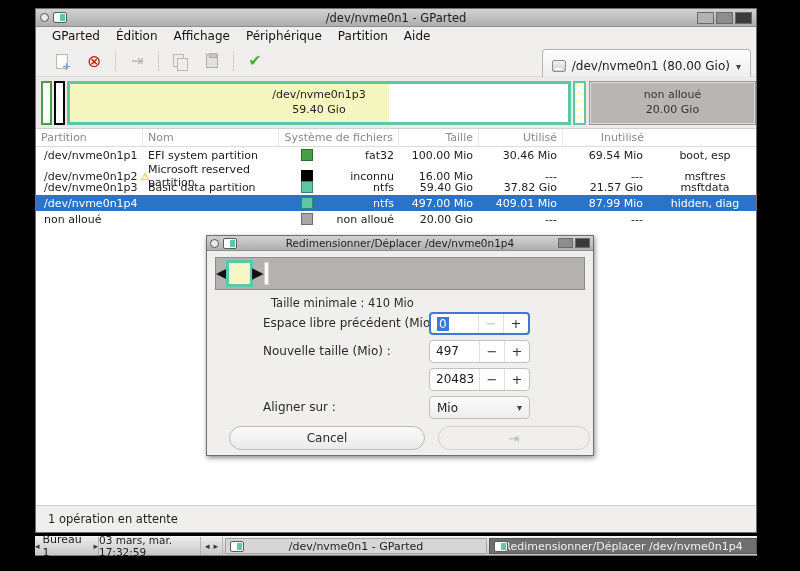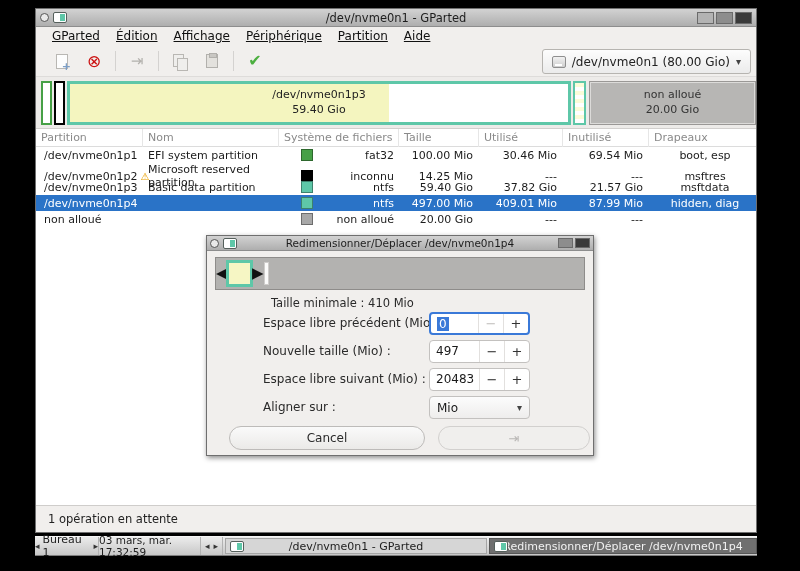--- a/index.html
+++ b/index.html
@@ -12,38 +12,38 @@
   .titlebar { position:relative; height:18px; background:linear-gradient(#d2d2d2,#aeaeae);
               border-bottom:1px solid #8d8d8d; display:flex; align-items:center; padding:0 4px; }
   .tb-title { position:absolute; left:0; right:0; text-align:center; font-size:11.5px; color:#1d1d1d; }
   .tb-circle { width:9px; height:9px; border:1.5px solid #555; border-radius:50%; margin-right:4px; background:#e9e9e9; }
   .gp-ico { position:relative; width:14px; height:11px; background:#fff; border:1px solid #55605c; border-radius:2px; }
   .gp-ico i { position:absolute; right:1px; top:1px; bottom:1px; width:5px; background:#5ec7a8; }
   .tb-btns { margin-left:auto; display:flex; gap:2px; position:relative; z-index:2; }
   .wbtn { width:17px; height:12px; border:1px solid #6a6a6a; }
   .wbtn-min { background:#b3b3b3; } .wbtn-max { background:#8d8d8d; } .wbtn-close { background:#3a3a3a; }
 
-  .menubar { height:19px; display:flex; align-items:center; padding-left:8px; font-size:12px; color:#111;text-decoration:underline; }
+  .menubar { height:19px; display:flex; align-items:center; padding-left:8px; font-size:12px; color:#111; }
   .menu-item { padding:0 8px; line-height:19px; cursor:default; }
 
   .toolbar { position:relative; height:31px; display:flex; align-items:center; padding-left:10px; border-bottom:1px solid #dedcda; }
   .tbtn { width:32px; height:26px; display:flex; align-items:center; justify-content:center; }
   .tsep { width:1px; height:20px; background:#d4d2d0; margin:0 5px; }
   .ico-doc { position:relative; width:12px; height:15px; background:#fdfdfd; border:1px solid #b9b7b3; }
   .ico-doc .plus { position:absolute; right:-4px; bottom:-5px; font-size:11px; color:#7d9fc7; font-weight:bold; }
   .g-delete { font-size:17px; color:#cc1111; line-height:1; }
   .g-resize { font-size:15px; color:#b4b2ae; line-height:1; }
   .g-apply { font-size:16px; color:#4caf3f; font-weight:bold; line-height:1; }
   .ico-copy { position:relative; width:14px; height:15px; }
   .ico-copy:before, .ico-copy:after { content:""; position:absolute; width:9px; height:11px; background:#efeeec; border:1px solid #b9b7b3; }
   .ico-copy:before { left:0; top:0; } .ico-copy:after { left:4px; top:4px; }
   .ico-paste { position:relative; width:12px; height:14px; background:#e3e1dd; border:1px solid #b2b0ac; }
   .ico-paste:before { content:""; position:absolute; left:2px; top:-2px; width:6px; height:3px; background:#c9c7c3; border:1px solid #b2b0ac; }
   .device-combo { position:absolute; right:5px; top:3px; height:25px; display:flex; align-items:center; gap:6px;
-                  padding:7px 9px; font-size:12px; color:#222; background:linear-gradient(#fdfdfd,#ebebeb);
+                  padding:16px 9px; font-size:12px; color:#222; background:linear-gradient(#fdfdfd,#ebebeb);
                   border:1px solid #b6b4b0; border-radius:3px; }
   .ico-drive { position:relative; width:14px; height:12px; background:linear-gradient(#f2f2f2,#cfcfcf); border:1px solid #8f8f8f; border-radius:2px; }
   .ico-drive:before { content:""; position:absolute; left:2px; bottom:1px; width:7px; height:2px; background:#fff; }
   .combo-arrow { font-size:10px; color:#444; }
 
   
   .diskbar { position:relative; height:52px; background:#edebe9; border-bottom:1px solid #d2d0ce; }
   .blk { position:absolute; top:4px; height:44px; }
   .blk-p1 { left:5px;  width:11px; background:#fff; border:2px solid #46a046; }
   .blk-p2 { left:18px; width:11px; background:#fff; border:2px solid #000; }
@@ -63,21 +63,21 @@
   .phead { height:18px; color:#8a8a8a; border-bottom:1px solid #dcdcdc; background:#fff; }
   .phead > div { height:18px; line-height:18px; border-right:1px solid #e6e6e6; padding:0 5px; }
   .phead > div:last-child { border-right:none; }
   .c-part { padding-left:8px; }
   .c-name { padding-left:5px; }
   .c-fs { display:flex; align-items:center; padding-left:22px; }
   .c-fs .swatch { width:12px; height:12px; border:1px solid rgba(0,0,0,.35); flex:none; }
   .c-fs .fsname { flex:1; text-align:right; padding-right:5px; }
   .c-num { text-align:right; padding-right:6px; }
   .c-flags { padding-left:5px;text-align:center; }
-  .h-center { text-align:left; }
+  .h-center { text-align:right; }
   .row-selected { color:#fff; }
   .warn { color:#e8a000; font-size:10px; margin-left:3px; }
 
   .statusbar { position:absolute; left:0; right:0; bottom:0; height:27px; background:#f1efed;
                border-top:1px solid #cfcdcb; display:flex; align-items:center; padding-left:12px;
                font-size:11.5px; color:#222; }
 
   
   .dialog { position:absolute; left:206px; top:235px; width:388px; height:221px; background:#f1efed;
             border:1px solid #6f6f6f; box-shadow:1px 2px 5px rgba(0,0,0,.45); }
@@ -203,21 +203,20 @@
     </div>
 
     <div class="table-area">
       <div class="prow phead">
         <div>Partition</div>
         <div>Nom</div>
         <div class="h-center">Système de fichiers</div>
         <div class="h-center">Taille</div>
         <div class="h-center">Utilisé</div>
         <div class="h-center">Inutilisé</div>
-        <div class="h-center">Drapeaux</div>
       </div>
 
       <div class="prow">
         <div class="c-part">/dev/nvme0n1p1</div>
         <div class="c-name">EFI system partition</div>
         <div class="c-fs">
             <span class="swatch" style="background: rgb(70, 160, 70);"></span>
             <span class="fsname">fat32</span>
           </div>
         <div class="c-num">100.00 Mio</div>
@@ -226,21 +225,21 @@
         <div class="c-flags">boot, esp</div>
       </div>
 
       <div class="prow">
         <div class="c-part"><span>/dev/nvme0n1p2</span><span class="warn">⚠</span></div>
         <div class="c-name">Microsoft reserved partition</div>
         <div class="c-fs">
             <span class="swatch" style="background: rgb(0, 0, 0);"></span>
             <span class="fsname">inconnu</span>
           </div>
-        <div class="c-num">14.25 Mio</div>
+        <div class="c-num">16.00 Mio</div>
         <div class="c-num">---</div>
         <div class="c-num">---</div>
         <div class="c-flags">msftres</div>
       </div>
 
       <div class="prow">
         <div class="c-part">/dev/nvme0n1p3</div>
         <div class="c-name">Basic data partition</div>
         <div class="c-fs">
             <span class="swatch" style="background: rgb(94, 199, 168);"></span>
@@ -320,21 +319,20 @@
     <div class="frow" style="top:104px;">
       <span class="flabel">Nouvelle taille (Mio) :</span>
       <span class="spin">
         <span class="sval">497</span>
         <span class="sbtn">−</span>
         <span class="sbtn">+</span>
       </span>
     </div>
 
     <div class="frow" style="top:132px;">
-      <span class="flabel">Espace libre suivant (Mio) :</span>
       <span class="spin">
         <span class="sval">20483</span>
         <span class="sbtn">−</span>
         <span class="sbtn">+</span>
       </span>
     </div>
 
     <div class="frow" style="top:160px;">
       <span class="flabel">Aligner sur :</span>
       <span class="combo">

